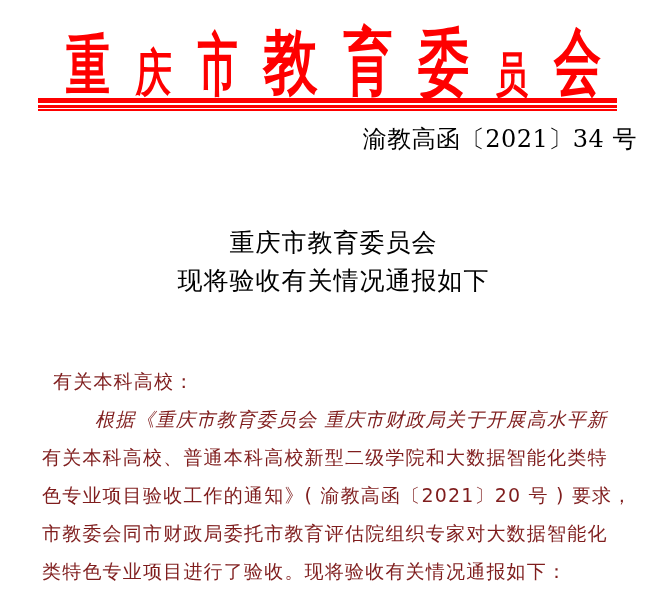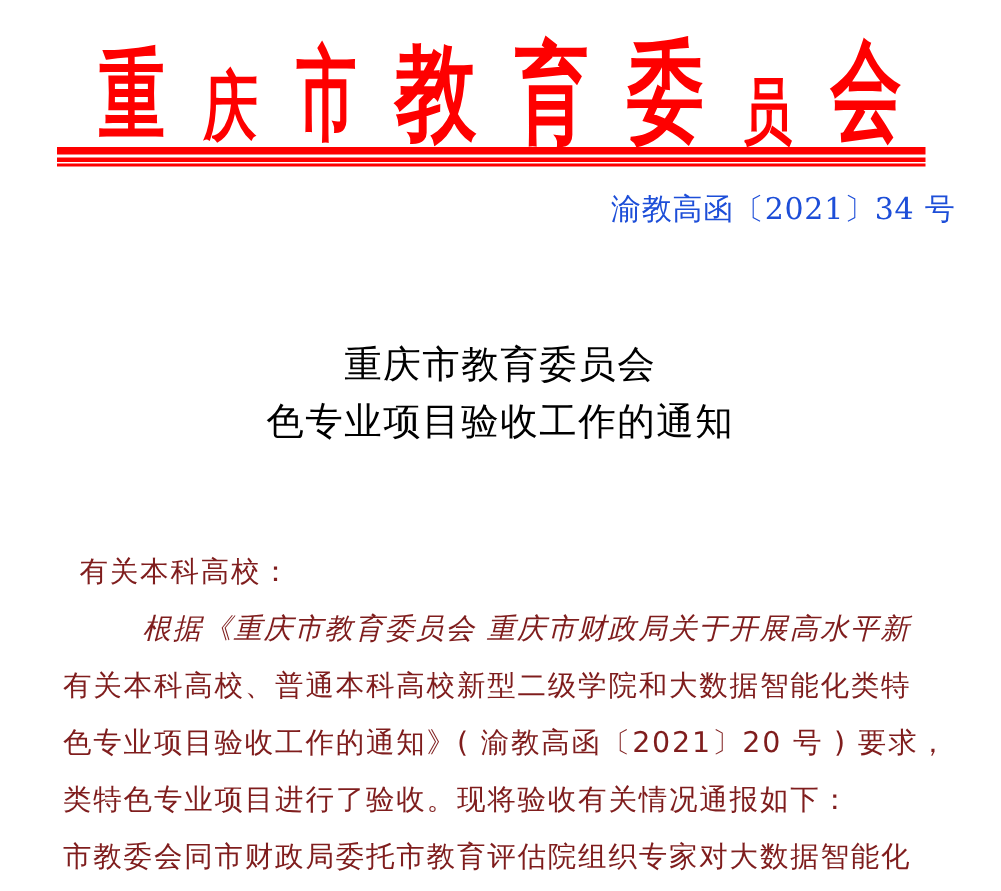--- a/index.html
+++ b/index.html
@@ -48,23 +48,23 @@
   .sep-line.l1 { height: 5px; margin-bottom: 2px; }
   .sep-line.l2 { height: 3px; margin-bottom: 1px; }
   .sep-line.l3 { height: 2px; }
 
   
   #doc-number {
     position: absolute;
     top: 127px;
     right: 30px;
     font-family: "DejaVu Serif", serif;
-    font-size: 20px;
+    font-size: 24px;
     line-height: 24px;
-    color: #1d4ed8;
+    color: #000000;
     letter-spacing: 0.5px;
     white-space: nowrap;
   }
 
   
   #title-block {
     position: absolute;
     left: 0;
     right: 0;
     top: 224px;
@@ -110,25 +110,25 @@
   <div id="separator">
     <div class="sep-line l1"></div>
     <div class="sep-line l2"></div>
     <div class="sep-line l3"></div>
   </div>
 
   <div id="doc-number">渝教高函〔2021〕34 号</div>
 
   <div id="title-block">
       <div>重庆市教育委员会</div>
-      <div>色专业项目验收工作的通知</div>
+      <div>现将验收有关情况通报如下</div>
     </div>
 
   <div id="body-block">
       <div class="greeting">有关本科高校：</div>
       <div class="indent">根据《重庆市教育委员会 重庆市财政局关于开展高水平新</div>
       <div>有关本科高校、普通本科高校新型二级学院和大数据智能化类特</div>
       <div>色专业项目验收工作的通知》( 渝教高函〔2021〕20 号 ) 要求，</div>
+      <div>市教委会同市财政局委托市教育评估院组织专家对大数据智能化</div>
       <div>类特色专业项目进行了验收。现将验收有关情况通报如下：</div>
-      <div>市教委会同市财政局委托市教育评估院组织专家对大数据智能化</div>
     </div>
 
 </div>
 
 </body></html>

